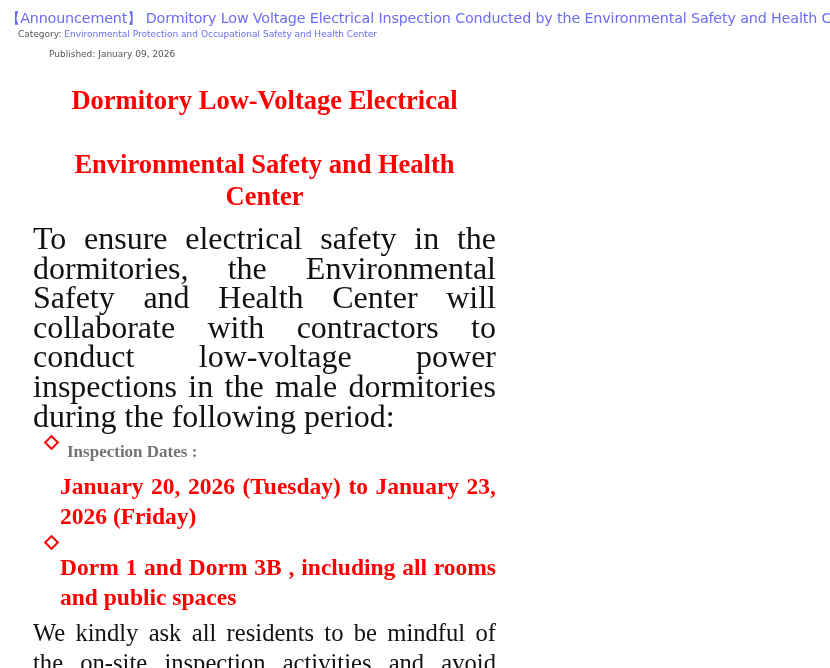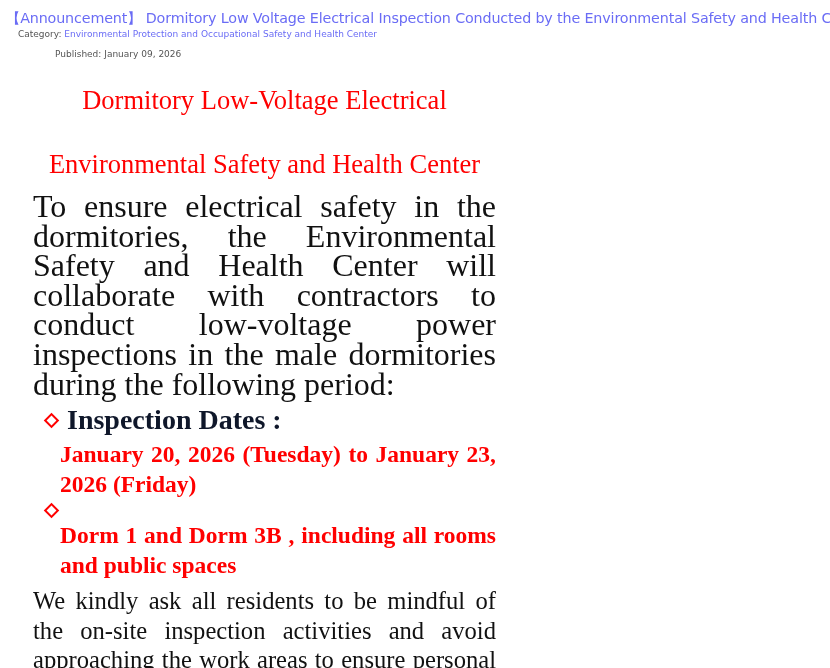--- a/index.html
+++ b/index.html
@@ -1,25 +1,25 @@
 <!DOCTYPE html>
 <html><head>
 <meta charset="utf-8">
 <style>
   html, body { margin:0; padding:0; background:#ffffff; }
   body { width:830px; height:668px; overflow:hidden; position:relative; font-family:"DejaVu Sans", sans-serif; }
   .header { position:absolute; left:0; top:0; width:830px; }
   .post-title { position:absolute; left:6px; top:9px; font-size:14.3px; color:#6a6cf5; white-space:nowrap; letter-spacing:-0.15px; font-family:"DejaVu Sans", sans-serif; }
   .meta-cat { position:absolute; left:18px; top:29px; font-size:9px; color:#555; white-space:nowrap; }
   .meta-cat .cat-link { color:#6a6cf5; }
-  .meta-pub { position:absolute; left:25px; top:49px; font-size:9px; color:#555; white-space:nowrap;padding-left:30px; }
+  .meta-pub { position:absolute; left:19px; top:49px; font-size:9px; color:#555; white-space:nowrap;padding-left:30px; }
   .article { position:absolute; left:33px; top:84px; width:463px; font-family:"Liberation Serif", "DejaVu Serif", serif; }
-  .art-title { color:#ff0000; font-weight:normal; font-size:26.5px; line-height:32px; text-align:center; margin:0; }
+  .art-title { color:#ff0000; font-weight:bold; font-size:26.5px; line-height:32px; text-align:center; margin:0; }
   .intro { color:#111; font-size:32px; line-height:29.6px; text-align:justify; margin:12px 0 0 0; }
-  .bullet { color:#0f172a; font-weight:bold; font-size:28px; line-height:30px; margin:6px 0 0 10px; display:flex; align-items:center; }
+  .bullet { color:#737373; font-weight:bold; font-size:17px; line-height:30px; margin:6px 0 0 10px; display:flex; align-items:flex-start; }
   .diamond { display:inline-block; width:7px; height:7px; border:2.2px solid #ff0000; transform:rotate(45deg); margin:0 10px 0 3px; }
   .bullet-value { color:#ff0000; font-weight:bold; font-size:23.5px; line-height:30px; text-align:justify; margin:4px 0 0 27px; }
   .closing { color:#111; font-size:24.6px; line-height:29.6px; text-align:justify; margin:6px 0 0 0; }
 </style>
 </head>
 <body>
 
 <div class="header">
   <div class="post-title">【Announcement】 Dormitory Low Voltage Electrical Inspection Conducted by the Environmental Safety and Health Center</div>
   <div class="meta-cat">

